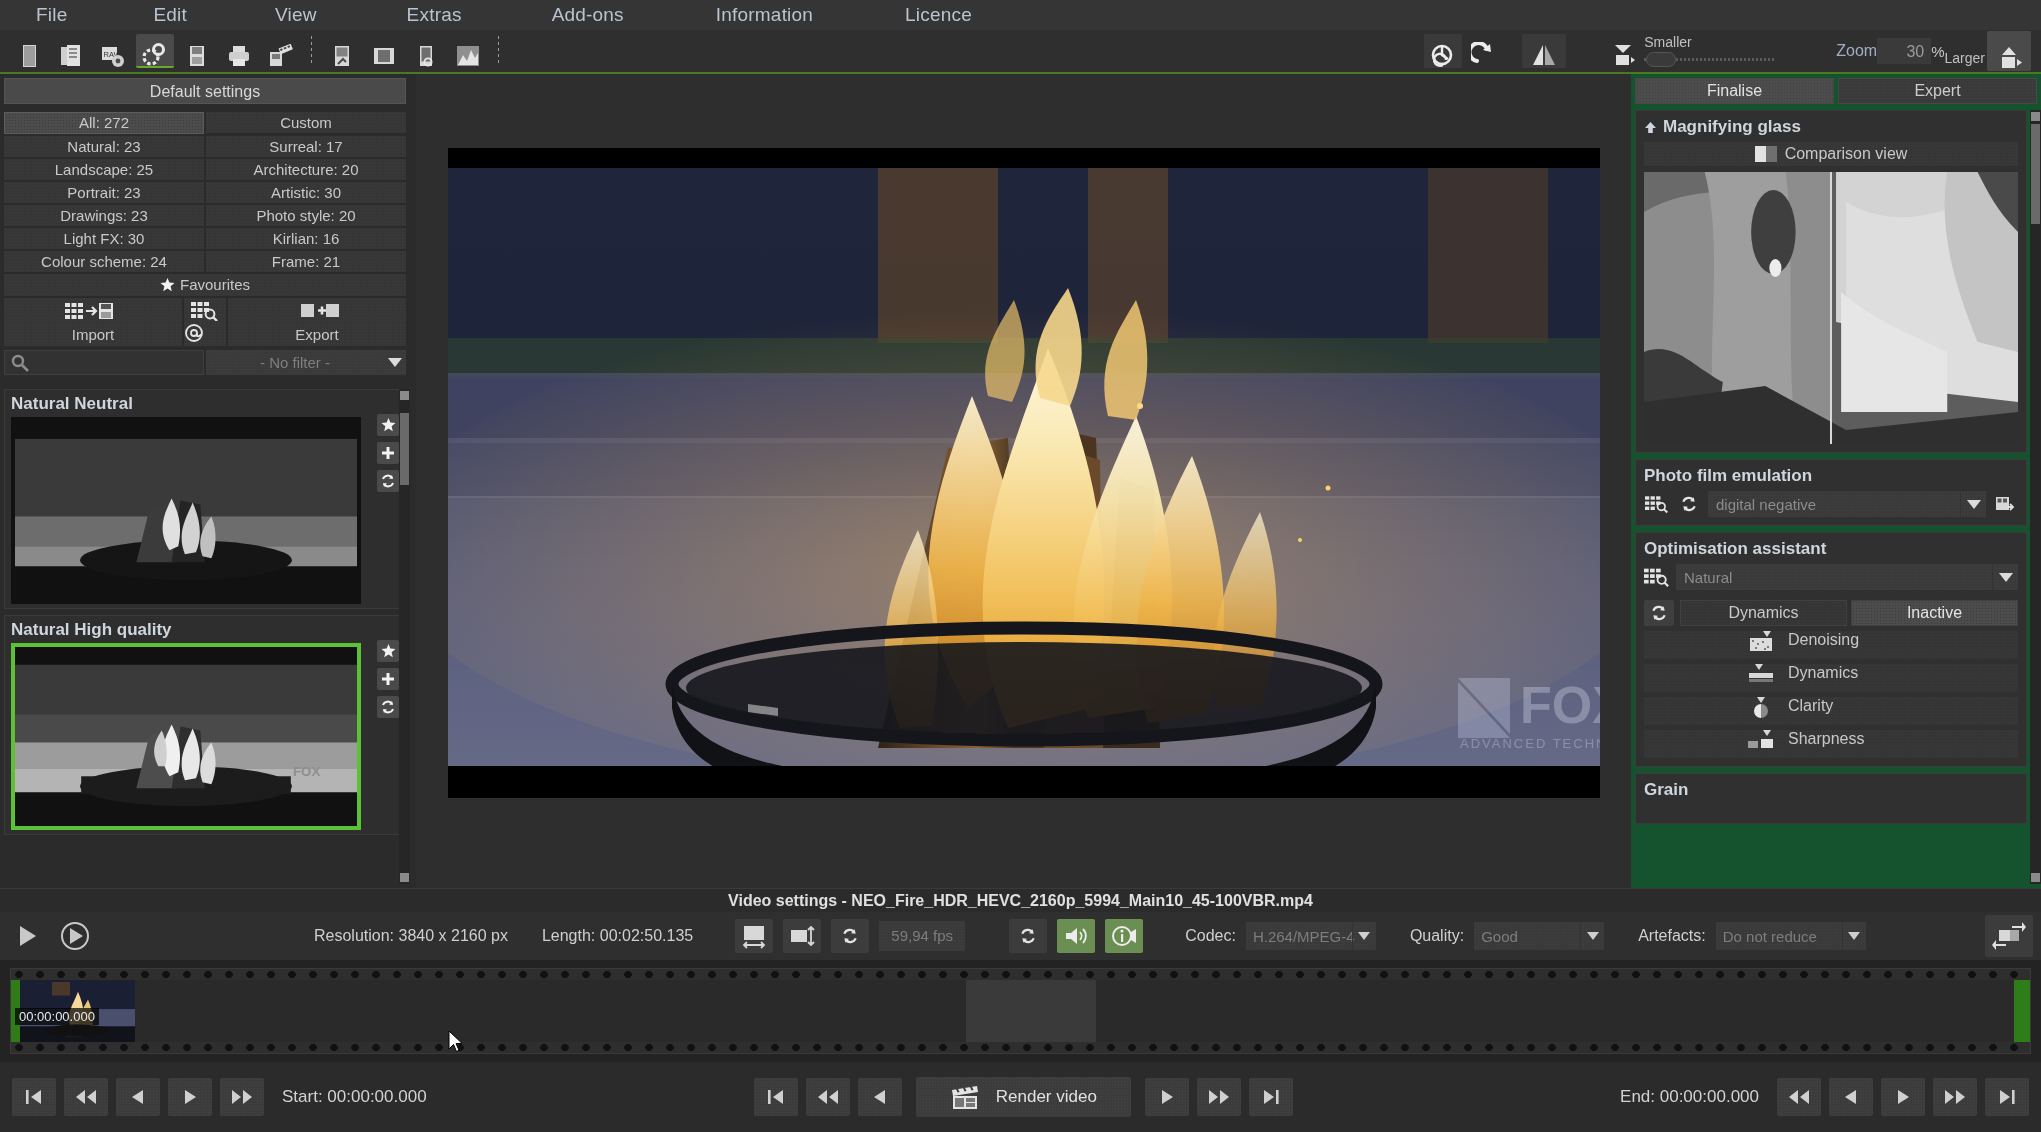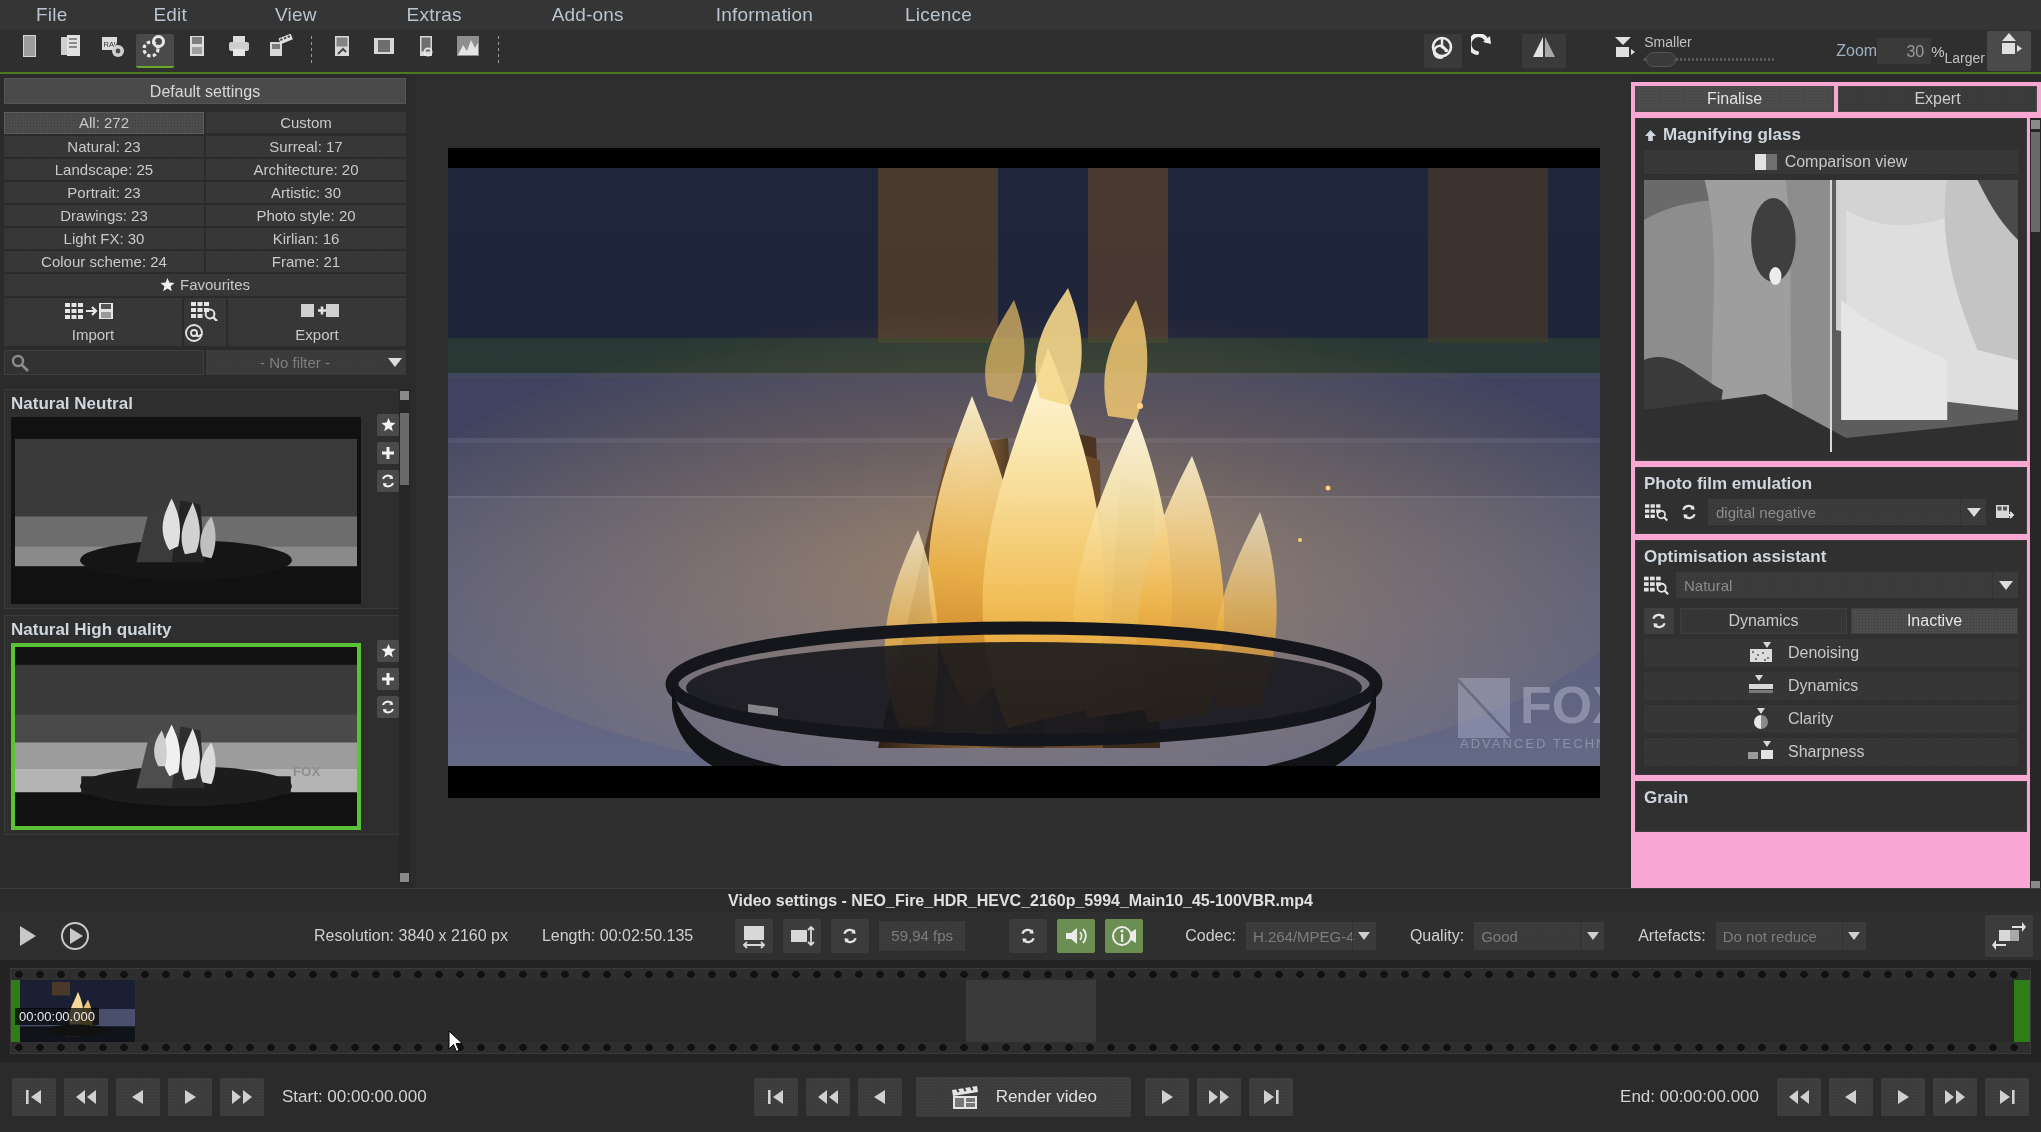--- a/index.html
+++ b/index.html
@@ -24,21 +24,21 @@
   }
 
   
   .toolbar{
     position:absolute; left:0; top:30px; width:2041px; height:44px;
     background:#2f2f2f; border-bottom:2px solid #4a7a1f;
     display:flex; align-items:center;
   }
   .tb-btn{
     width:38px; height:34px; margin:0 2px;
-    display:flex; align-items:flex-start; justify-content:center;
+    display:flex; align-items:flex-end; justify-content:center;
     border-radius:2px; cursor:pointer;
   }
   .tb-btn.active{ background:#4a4a4a; border-bottom:2px solid #6aa82a; }
   .tb-sep{ width:1px; height:30px; margin:0 9px;
     background:repeating-linear-gradient(to bottom,#9a9a9a 0 3px,transparent 3px 6px); }
   .tb-spacer{ flex:1; }
   svg{ display:block; }
   .smaller-label,.larger-label{ font-size:14px; color:#c0c0c0; }
   .zoom-label{ font-size:16px; color:#9fb0c4; }
   .zoom-field{
@@ -121,22 +121,22 @@
 
   
   .centerarea{ position:absolute; left:416px; top:74px; right:410px; height:814px;
     background:#2e2e2e; }
   .preview-stage{ position:absolute; left:28px; right:28px; top:74px; height:650px;
     background:#2e2e2e; display:flex; align-items:center; justify-content:center;}
   .preview-frame{ position:relative; width:1152px; height:650px; background:#000;
     overflow:hidden; }
 
   
-  .rightpanel{ position:absolute; right:0; top:82px; width:410px; height:814px;
-    background:#f9a8d4; }
+  .rightpanel{ position:absolute; right:0; top:74px; width:410px; height:814px;
+    background:#14532d; }
   .tabrow{ display:flex; gap:4px; padding:4px; }
   .tab{ flex:1; height:26px; line-height:24px; text-align:center; font-size:16px;
     background:#3a3a3a; border:1px solid #484848; cursor:pointer; color:#cdcdcd;
     background-image:radial-gradient(circle, #414141 0.6px, transparent 0.7px);
     background-size:3px 3px;}
   .tab.active{ background-color:#4c4c4c; color:#e2e2e2; }
   .rp-body{ position:absolute; left:4px; right:14px; top:36px; bottom:4px;
     overflow:hidden; }
   .rp-scroll{ position:absolute; right:0; top:36px; bottom:4px; width:11px; background:#262626; }
   .rp-scroll .thumb{ position:absolute; left:1px; top:14px; width:9px; height:100px; background:#6a6a6a; }
@@ -164,21 +164,21 @@
     background-image:radial-gradient(circle, #414141 0.6px, transparent 0.7px);
     background-size:3px 3px; position:relative;}
   .combo .arw{ position:absolute; right:0; top:0; width:26px; height:26px;
      display:flex; align-items:center; justify-content:center; border-left:1px solid #333;}
   .toggle-pair{ display:flex; flex:1; gap:4px; }
   .toggle{ flex:1; height:26px; line-height:24px; text-align:center; font-size:16px;
     background:#353535; border:1px solid #404040; cursor:pointer; color:#c9c9c9;
     background-image:radial-gradient(circle, #3c3c3c 0.6px, transparent 0.7px);
     background-size:3px 3px;}
   .toggle.on{ background-color:#4c4c4c; color:#e4e4e4; }
-  .fx-btn{ height:28px; margin-top:5px; display:flex; align-items:center;
+  .fx-btn{ height:28px; margin-top:5px; display:flex; align-items:flex-start;
     justify-content:center; gap:12px; background:#353535; cursor:pointer; font-size:16px;
     background-image:radial-gradient(circle, #3c3c3c 0.6px, transparent 0.7px);
     background-size:3px 3px;}
   .fx-ico{ width:34px; display:flex; justify-content:flex-end; }
   .fx-lbl{ width:132px; text-align:left; }
 
   
   .vs-title{ position:absolute; left:0; top:888px; width:2041px; height:24px;
     background:#2b2b2b; text-align:center; font-size:16px; font-weight:bold;
     color:#e0e0e0; line-height:24px; border-top:1px solid #3a3a3a;}

